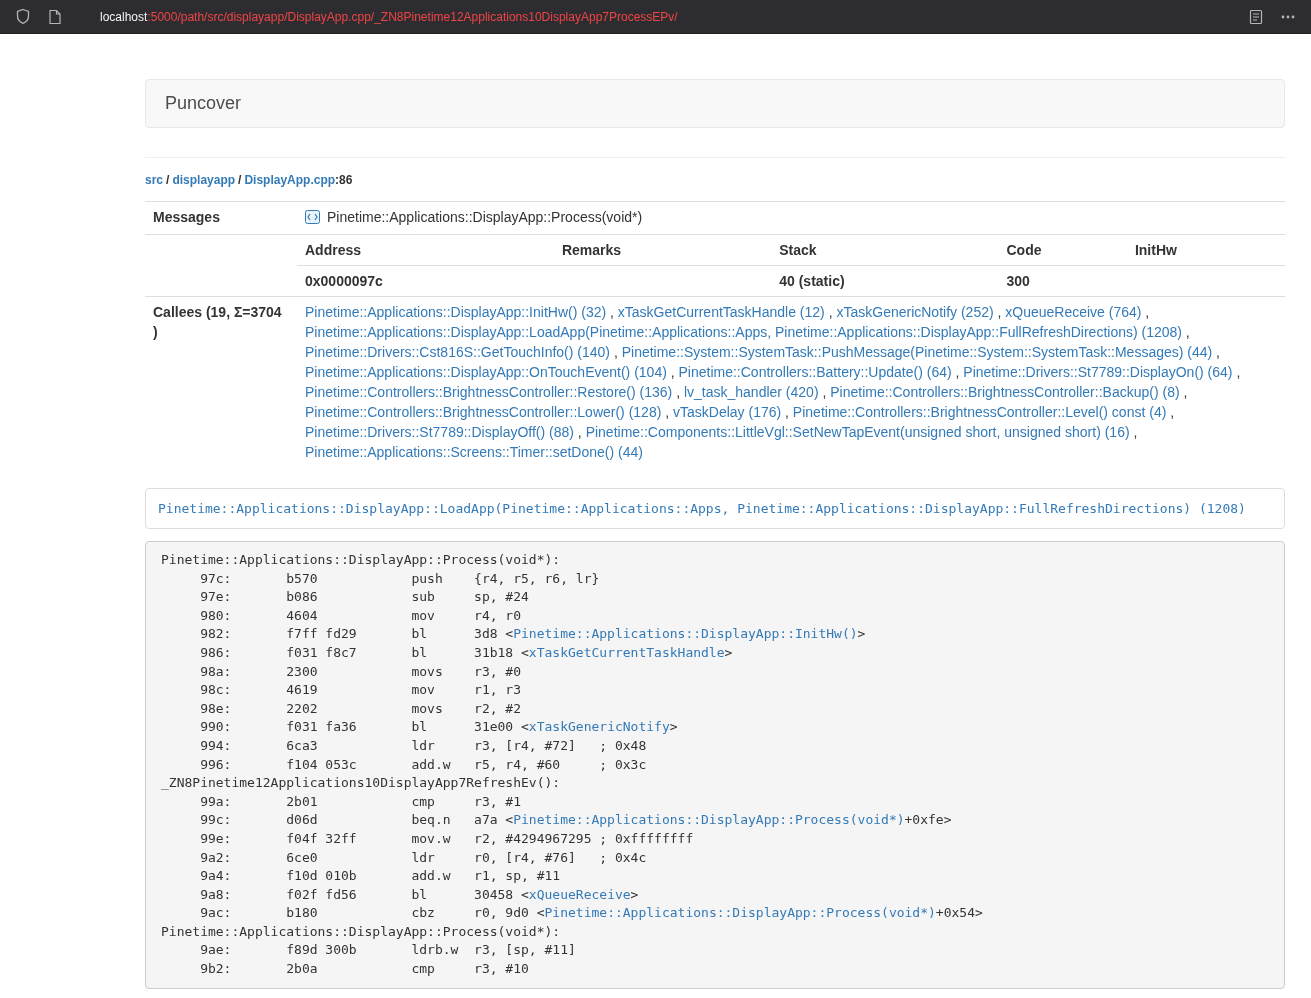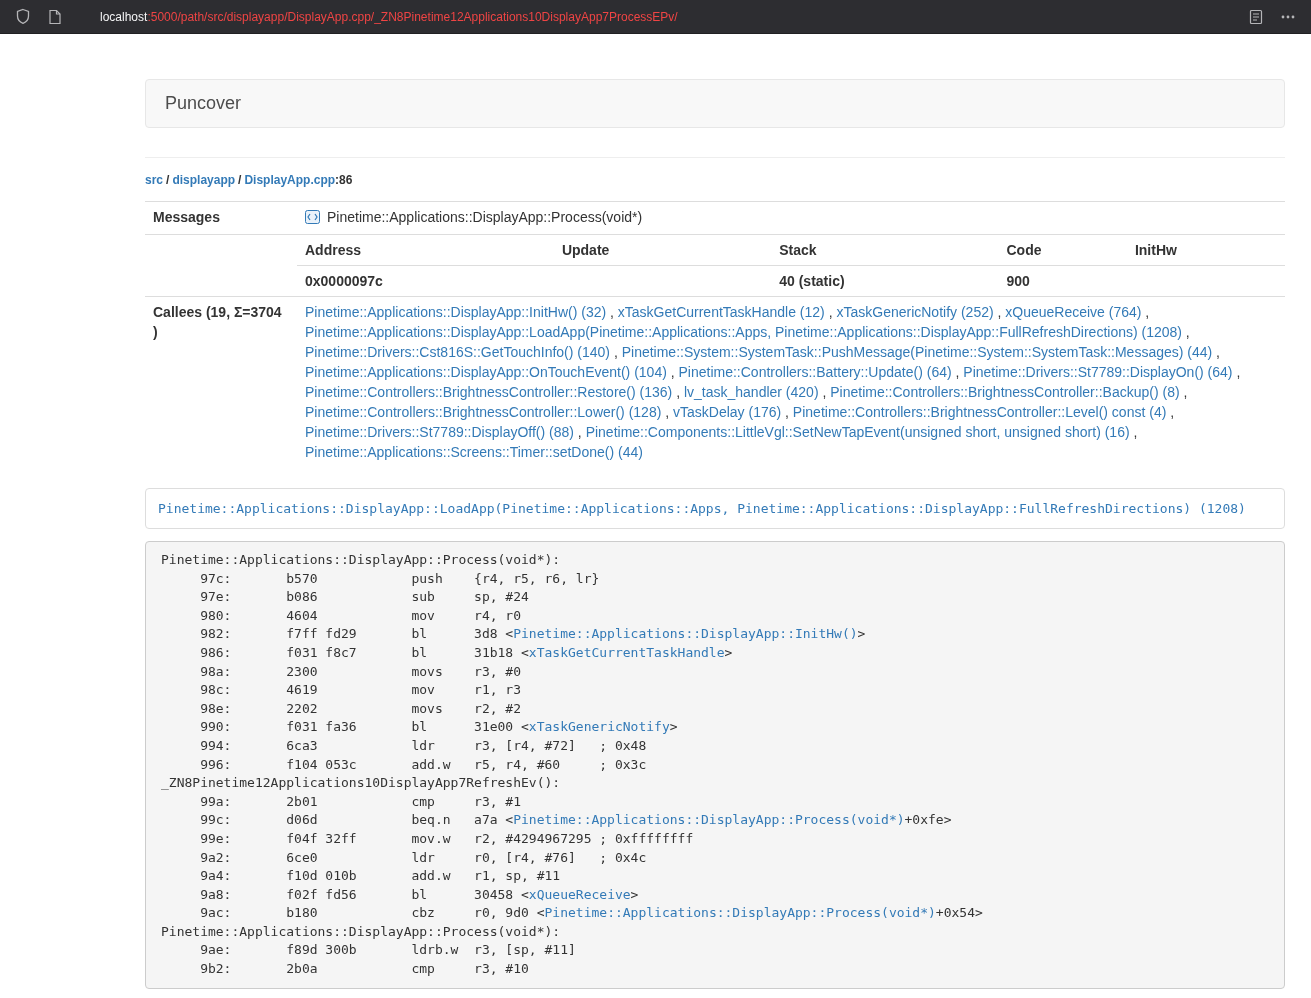--- a/index.html
+++ b/index.html
@@ -127,32 +127,32 @@
           </span><span>Pinetime::Applications::DisplayApp::Process(void*)</span>
         </td>
       </tr>
       <tr>
         <th class="rowlabel"></th>
         <td class="subtable-cell">
           <table class="inner">
             <thead>
               <tr>
                 <th class="col-address">Address</th>
-                <th class="col-remarks">Update</th>
+                <th class="col-remarks">Remarks</th>
                 <th class="col-stack">Stack</th>
                 <th class="col-code">Code</th>
                 <th class="col-static">InitHw</th>
               </tr>
             </thead>
             <tbody>
               <tr>
                 <td>0x0000097c</td>
                 <td></td>
                 <td>40 (static)</td>
-                <td>900</td>
+                <td>300</td>
                 <td></td>
               </tr>
             </tbody>
           </table>
         </td>
       </tr>
       <tr>
         <th class="rowlabel">Callees (19, Σ=3704 )</th>
         <td><a href="#">Pinetime::Applications::DisplayApp::InitHw() (32)</a> , <a href="#">xTaskGetCurrentTaskHandle (12)</a> , <a href="#">xTaskGenericNotify (252)</a> , <a href="#">xQueueReceive (764)</a> , <a href="#">Pinetime::Applications::DisplayApp::LoadApp(Pinetime::Applications::Apps, Pinetime::Applications::DisplayApp::FullRefreshDirections) (1208)</a> , <a href="#">Pinetime::Drivers::Cst816S::GetTouchInfo() (140)</a> , <a href="#">Pinetime::System::SystemTask::PushMessage(Pinetime::System::SystemTask::Messages) (44)</a> , <a href="#">Pinetime::Applications::DisplayApp::OnTouchEvent() (104)</a> , <a href="#">Pinetime::Controllers::Battery::Update() (64)</a> , <a href="#">Pinetime::Drivers::St7789::DisplayOn() (64)</a> , <a href="#">Pinetime::Controllers::BrightnessController::Restore() (136)</a> , <a href="#">lv_task_handler (420)</a> , <a href="#">Pinetime::Controllers::BrightnessController::Backup() (8)</a> , <a href="#">Pinetime::Controllers::BrightnessController::Lower() (128)</a> , <a href="#">vTaskDelay (176)</a> , <a href="#">Pinetime::Controllers::BrightnessController::Level() const (4)</a> , <a href="#">Pinetime::Drivers::St7789::DisplayOff() (88)</a> , <a href="#">Pinetime::Components::LittleVgl::SetNewTapEvent(unsigned short, unsigned short) (16)</a> , <a href="#">Pinetime::Applications::Screens::Timer::setDone() (44)</a></td>
       </tr>

